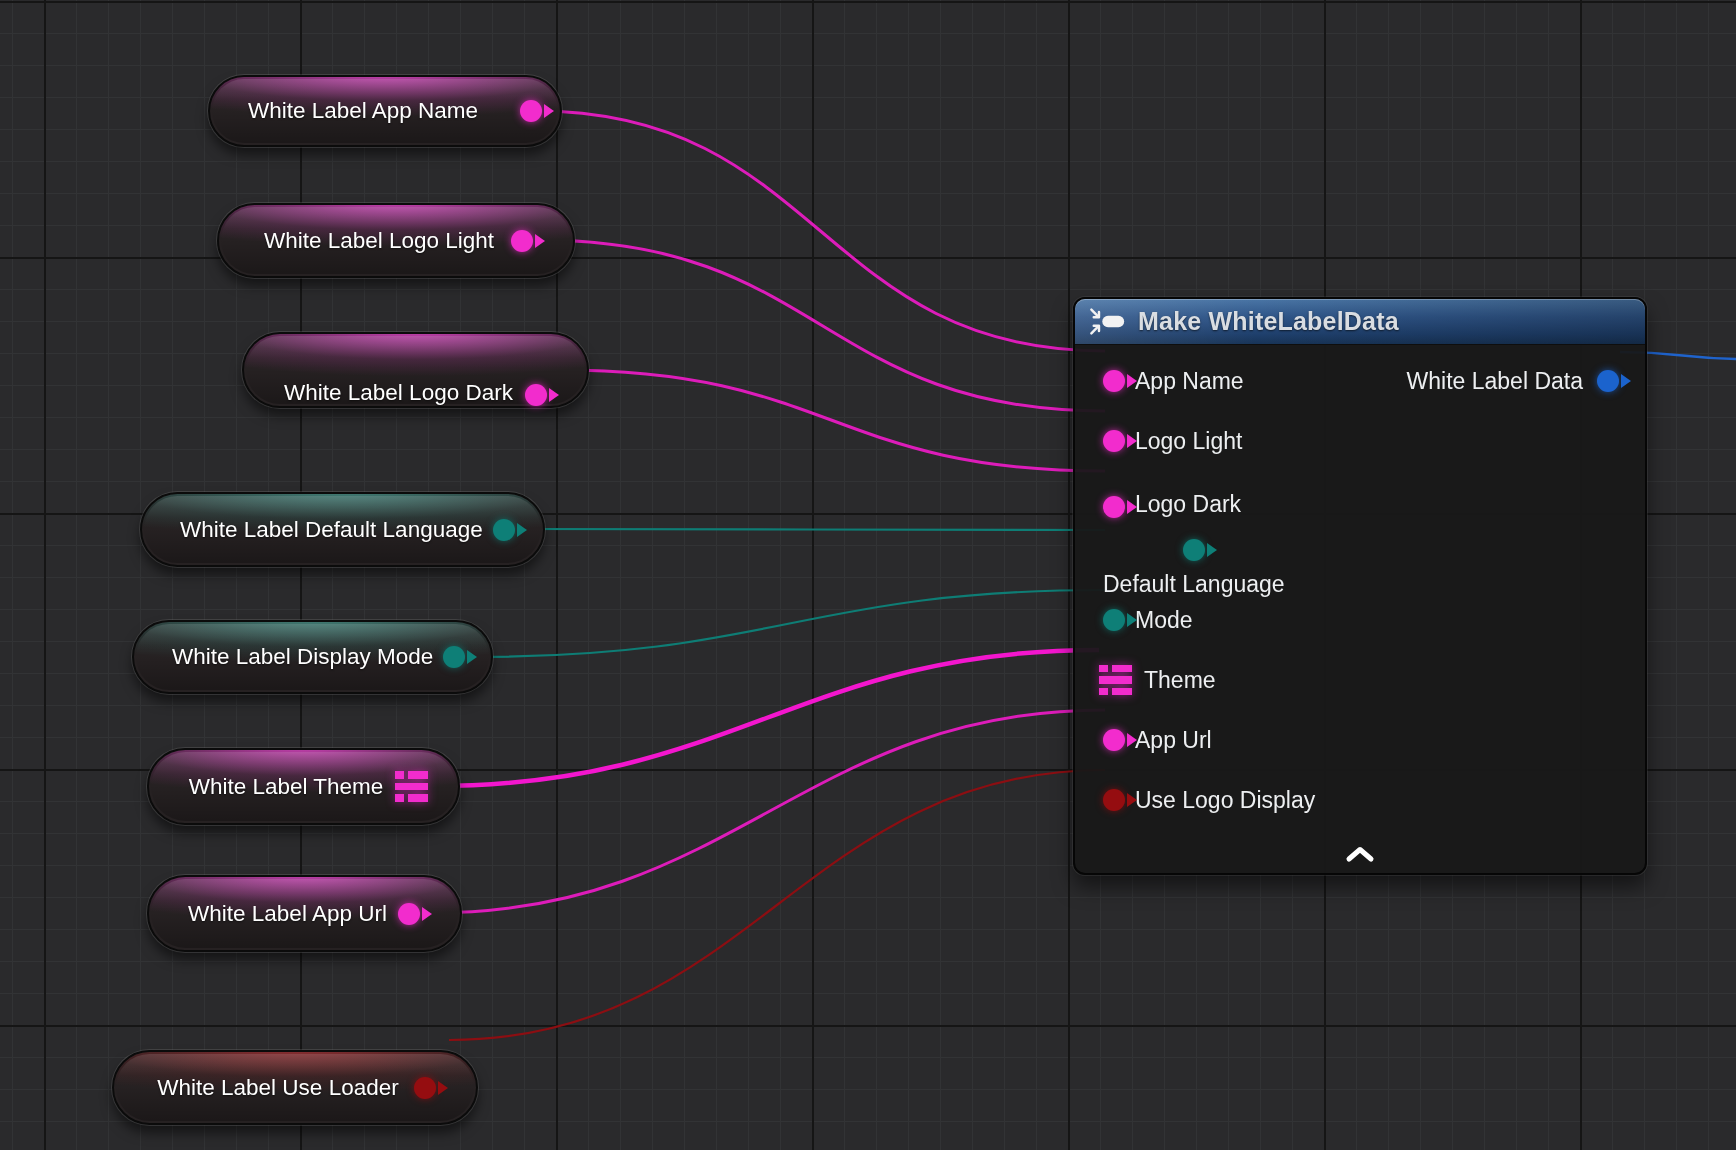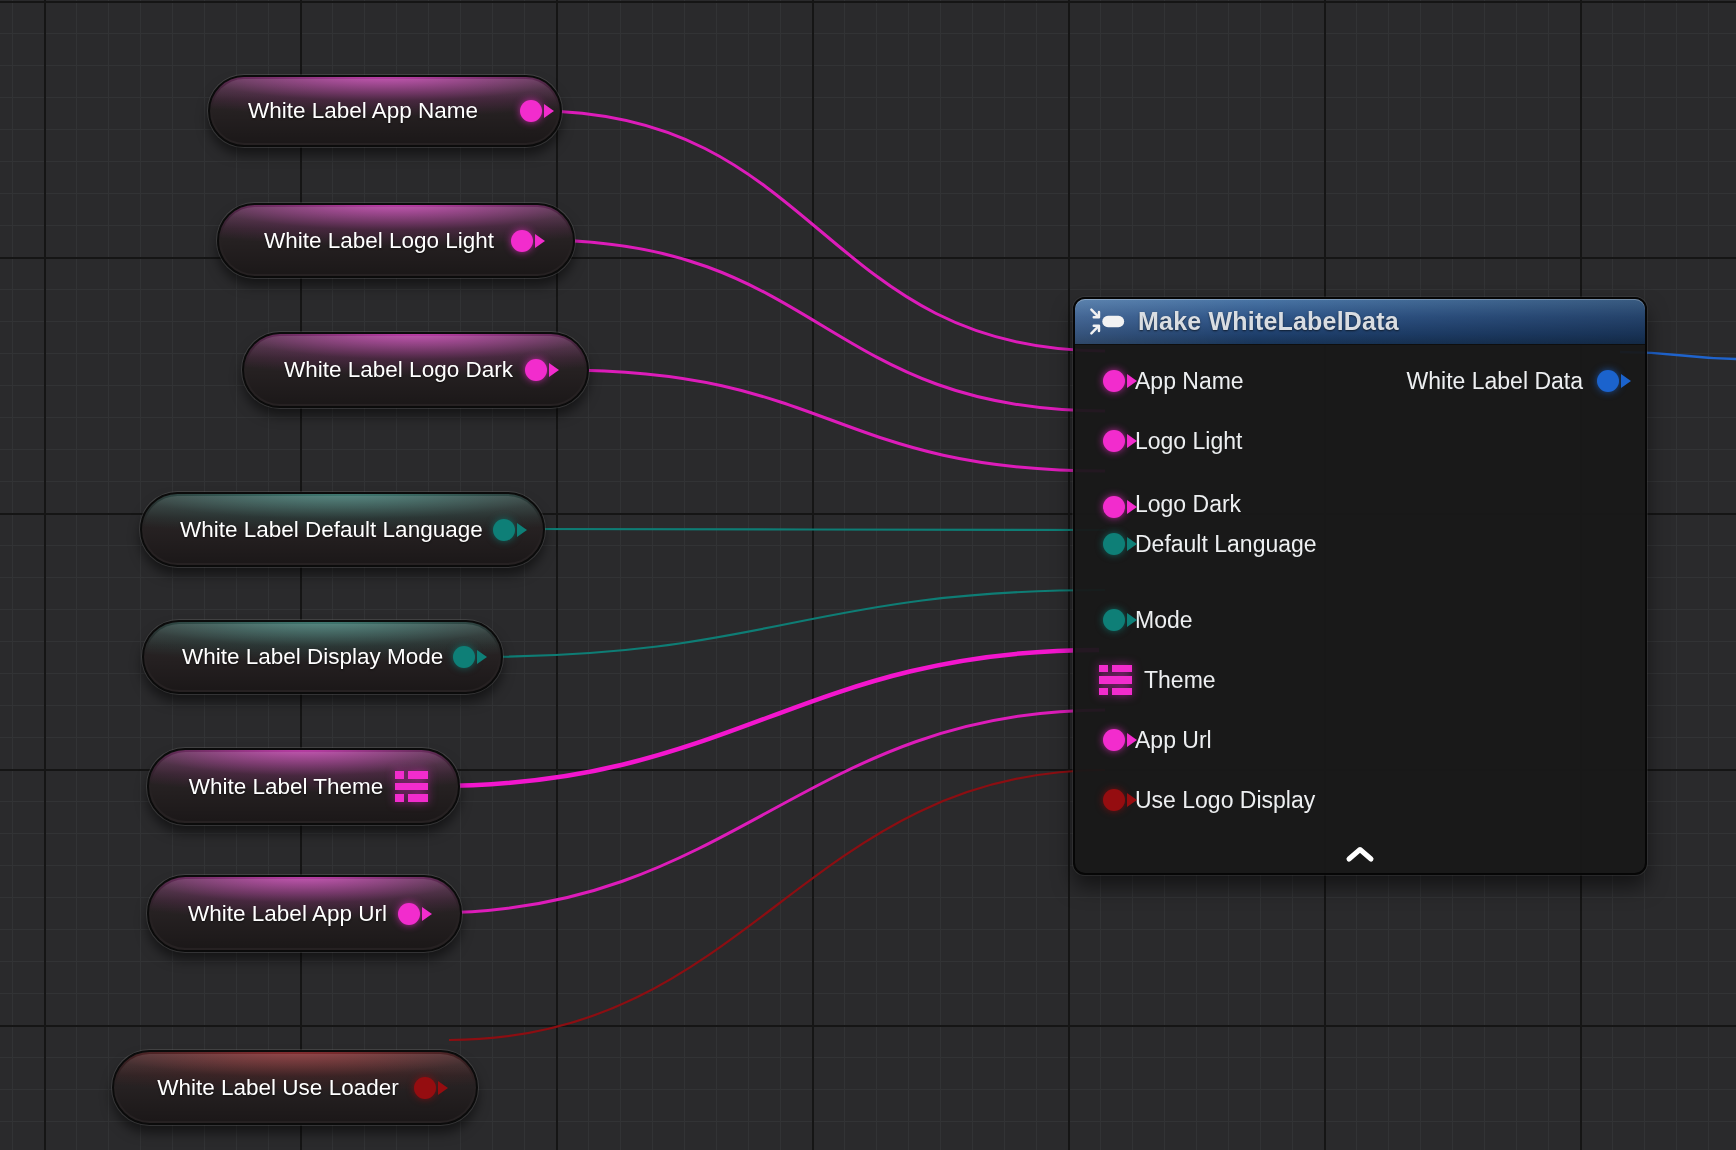--- a/index.html
+++ b/index.html
@@ -60,23 +60,23 @@
   
   .t-string{--pc:var(--c-string);--glow-strong:rgba(226,70,202,.88);--glow-mid:rgba(130,42,112,.32);}
   .t-struct{--pc:var(--c-struct);--glow-strong:rgba(226,70,202,.88);--glow-mid:rgba(130,42,112,.32);}
   .t-byte{--pc:var(--c-byte);--glow-strong:rgba(78,168,156,.72);--glow-mid:rgba(42,92,85,.3);}
   .t-bool{--pc:var(--c-bool);--glow-strong:rgba(185,52,56,.72);--glow-mid:rgba(92,28,30,.3);}
   .t-out{--pc:var(--c-out);}
 
   
   .g0{left:208px;top:75px;width:354px;height:72px;gap:32px;}
   .g1{left:217px;top:203px;width:358px;height:75px;}
-  .g2{left:242px;top:332px;width:347px;height:76px;}
+  .g2{left:242px;top:332px;width:347px;height:76px;align-items:flex-end;}
   .g3{left:140px;top:492px;width:405px;height:75px;}
-  .g4{left:142px;top:620px;width:361px;height:74px;}
+  .g4{left:132px;top:620px;width:361px;height:74px;}
   .g5{left:147px;top:748px;width:313px;height:77px;padding-right:30px;}
   .g6{left:147px;top:875px;width:315px;height:77px;}
   .g7{left:112px;top:1003px;width:366px;height:75px;margin-top:47px;}
 
   
   .make-node{
     position:absolute;z-index:2;left:1073px;top:269px;width:574px;height:578px;box-sizing:border-box;
     background:rgba(24,24,24,.95);border:2px solid #060606;border-radius:12px;
     box-shadow:0 0 0 1px rgba(120,120,120,.18), 0 12px 20px rgba(0,0,0,.5);
     margin-top:28px;
@@ -90,21 +90,21 @@
       linear-gradient(180deg,#4a75a5 0%,#2f5588 40%,#1f406d 78%,#183457 100%);
     box-shadow:inset 0 1px 0 rgba(255,255,255,.28);
   }
   .node-title{font-size:25px;font-weight:bold;color:#d9dde2;letter-spacing:.2px;white-space:nowrap;text-shadow:0 1px 2px rgba(0,0,0,.6);}
   .make-icon{display:flex;align-items:center;flex:0 0 auto;}
 
   .row{position:absolute;left:28px;height:34px;display:flex;align-items:center;gap:10px;}
   .row .plabel{font-size:23px;color:#edeff1;white-space:nowrap;}
   .row.theme{left:24px;gap:12px;}
   .row.outrow{left:auto;right:26px;gap:14px;}
-  .r0{top:65px;}.r1{top:125px;}.r2{top:185px;align-items:flex-end;}.r3{top:228px;}
+  .r0{top:65px;}.r1{top:125px;}.r2{top:185px;align-items:flex-end;}.r3{top:240px;flex-direction:column;}
   .r4{top:304px;}.r5{top:364px;}.r6{top:424px;}.r7{top:484px;}
 
   .expander{
     position:absolute;bottom:10px;left:50%;transform:translateX(-50%);
     width:34px;height:18px;display:flex;align-items:center;justify-content:center;cursor:pointer;
   }
 </style>
 </head>
 <body>
 

